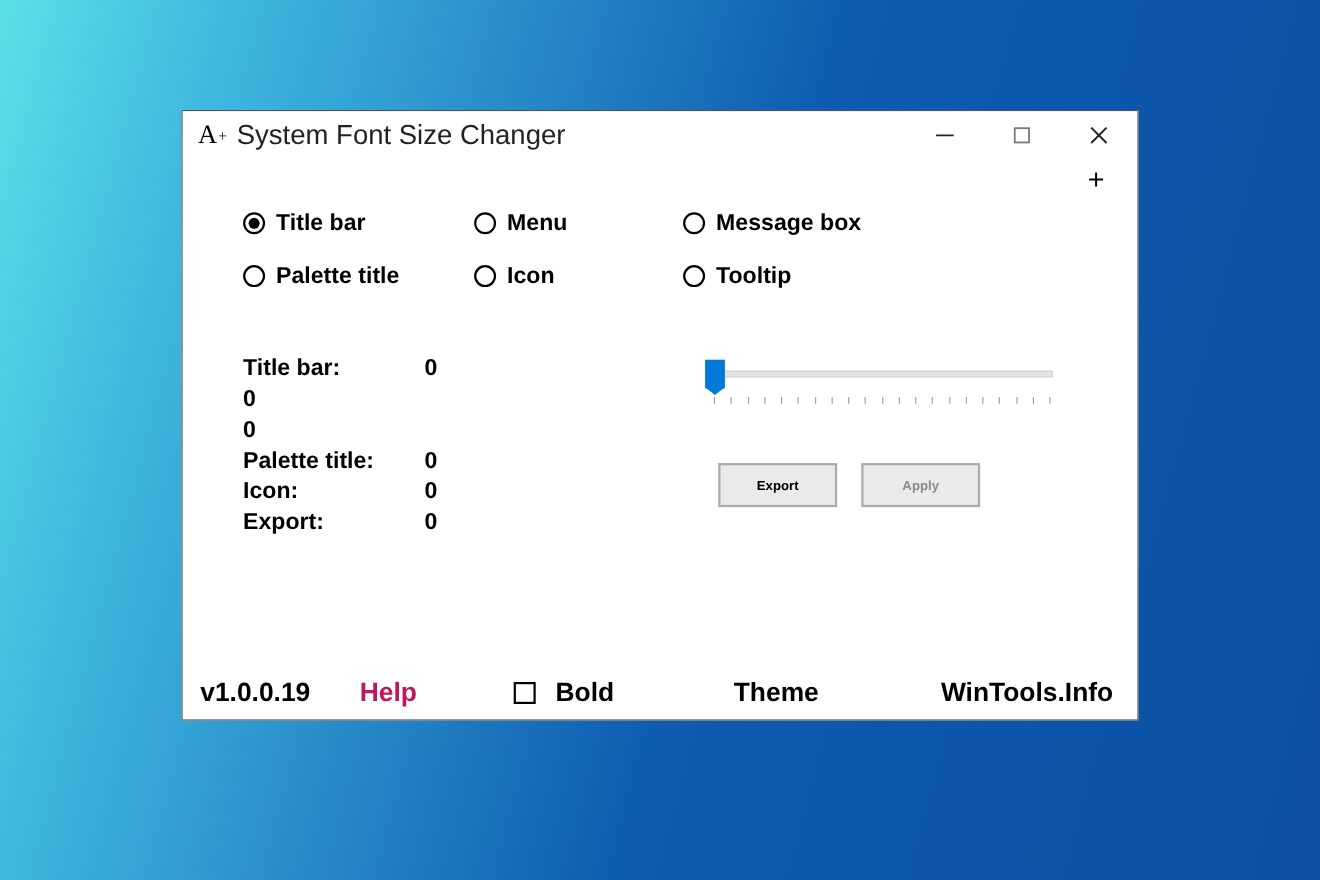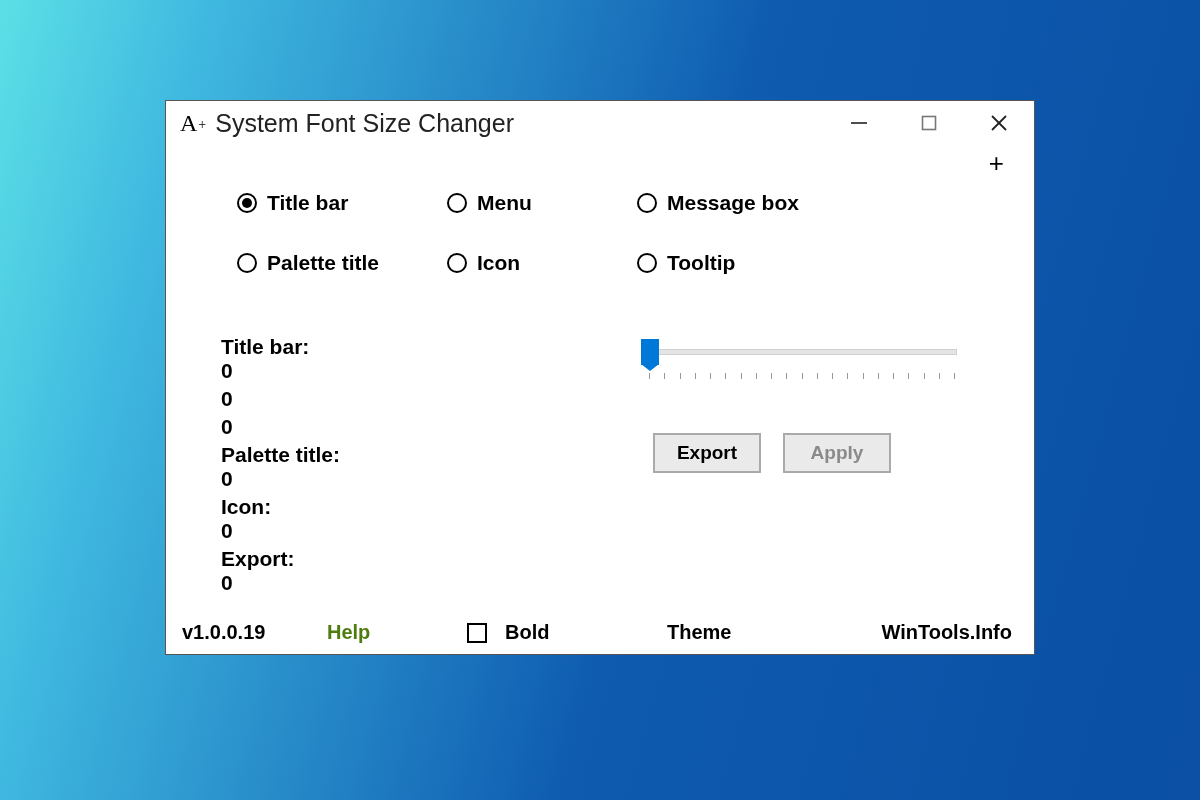--- a/index.html
+++ b/index.html
@@ -66,24 +66,24 @@
       height: 36px;
       align-items: center;
     }
     .plus-icon {
       font-size: 26px;
       font-weight: 400;
       color: #000;
       line-height: 1;
     }
     .radio-grid {
-      padding: 10px 0 0 71px;
+      padding: 10px 0 0 55px;
       display: grid;
       grid-template-columns: 210px 190px 280px;
-      row-gap: 36px;
+      row-gap: 24px;
     }
     .radio-item {
       display: flex;
       align-items: center;
       gap: 10px;
     }
     .radio {
       width: 20px;
       height: 20px;
       border: 2.2px solid #000;
@@ -109,21 +109,20 @@
       display: flex;
       padding: 60px 0 0 55px;
     }
     .values-col {
       width: 420px;
     }
     .val-row {
       display: flex;
       align-items: baseline;
       margin-bottom: 4px;
-      flex-direction: column;
     }
     .val-label {
       font-size: 21px;
       font-weight: 700;
       color: #000;
       width: 165px;
     }
     .val-num {
       font-size: 21px;
       font-weight: 700;
@@ -183,40 +182,40 @@
       margin-left: 12px;
     }
     .winbtn {
       min-width: 108px;
       height: 40px;
       background: #eaeaea;
       border: 2px solid #aaa;
       display: flex;
       align-items: center;
       justify-content: center;
-      font-size: 19px;
+      font-size: 12px;
       font-weight: 600;
       color: #000;
     }
     .winbtn.disabled {
       color: #8a8a8a;
     }
     .bottom-bar {
       position: absolute;
       left: 0; right: 0;
       bottom: 10px;
       display: flex;
       align-items: center;
       padding: 0 22px 0 16px;
-      font-size: 20px;
+      font-size: 24px;
       font-weight: 700;
       color: #000;
     }
     .version { width: 145px; }
-    .help-link { color: #4d7c0f; width: 140px; }
+    .help-link { color: #be185d; width: 140px; }
     .bold-group { display: flex; align-items: center; gap: 18px; width: 200px; }
     .checkbox {
       width: 20px;
       height: 20px;
       border: 2px solid #000;
     }
     .theme-label { width: 170px; }
     .site-link { margin-left: auto; }
   </style>
 </head>

